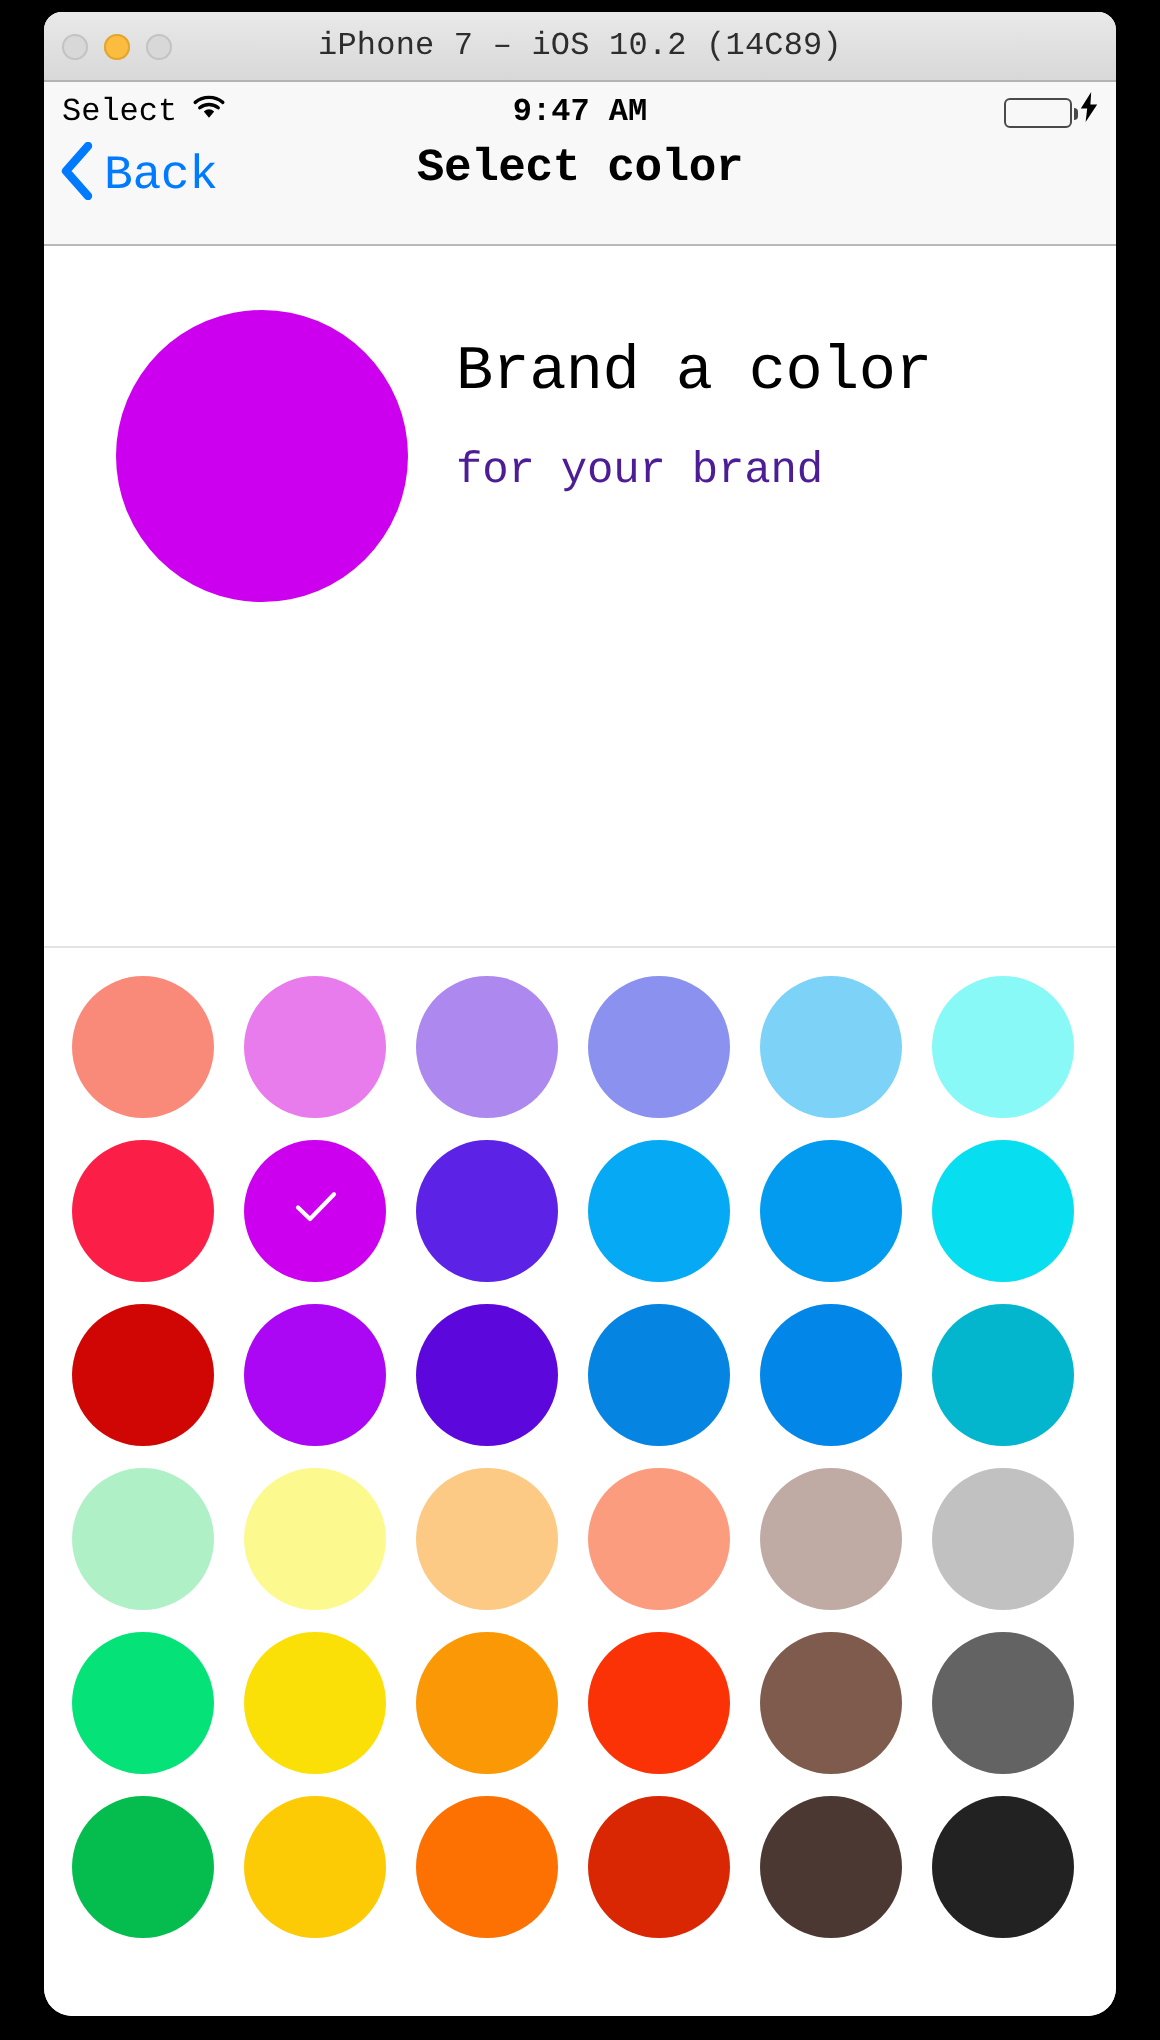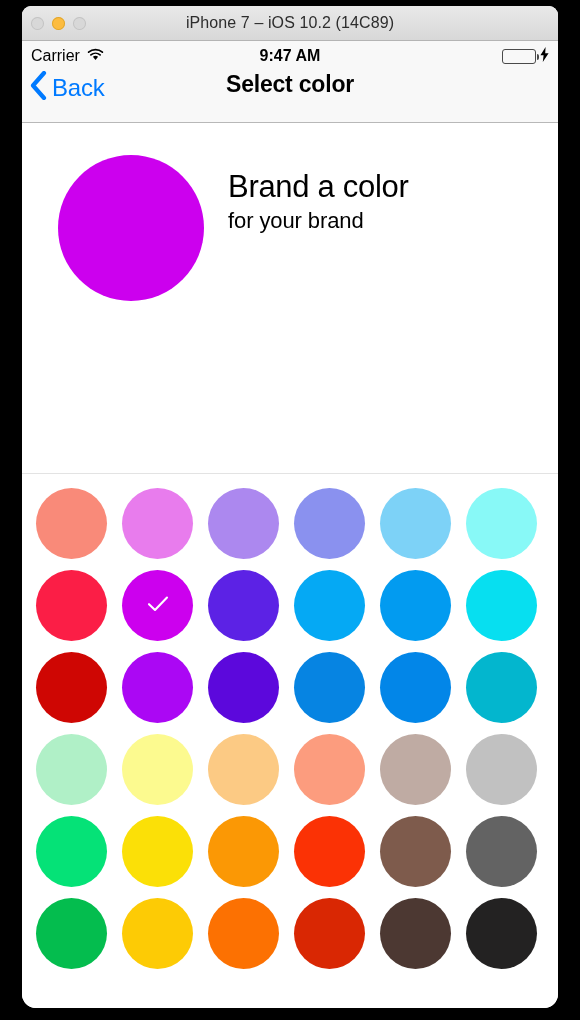--- a/index.html
+++ b/index.html
@@ -11,20 +11,21 @@
     overflow: hidden;
     font-family: "Liberation Sans", sans-serif;
     -webkit-font-smoothing: antialiased;
   }
 
   #screenshot {
     position: relative;
     width: 580px;
     height: 1020px;
     background: #000000;
+    font-family: Liberation Mono, monospace;
   }
 
   
   .sim-window {
     position: absolute;
     left: 22px;
     top: 6px;
     width: 536px;
     height: 1002px;
     background: #ffffff;
@@ -196,24 +197,24 @@
     width: 300px;
   }
   .preview-title {
     font-size: 31px;
     color: #000000;
     line-height: 38px;
     letter-spacing: -0.3px;
   }
   .preview-subtitle {
     font-size: 22px;
-    color: #000000;
+    color: #4c1d95;
     line-height: 28px;
     letter-spacing: -0.1px;
-    margin-top: 1px;
+    margin-top: 16px;
   }
 
   
   .color-grid {
     position: relative;
     padding: 14px 14px 0 14px;
     box-sizing: border-box;
     background: #ffffff;
   }
   .grid-row {
@@ -250,21 +251,21 @@
         <span class="tl tl-min" style="background: rgb(252, 188, 64);"></span>
         <span class="tl tl-max" style="background: rgb(216, 216, 216);"></span>
       </div>
       <div class="window-title">iPhone 7 – iOS 10.2 (14C89)</div>
     </div>
 
     <div class="device-screen">
 
       <div class="status-bar">
         <div class="status-left">
-          <span class="carrier-label">Carrier</span>
+          <span class="carrier-label">Select</span>
           <span class="wifi-icon">
             <svg width="17" height="13" viewBox="0 0 17 13">
               <path d="M8.5 11.9 L5.9 8.7 A4.2 4.2 0 0 1 11.1 8.7 Z" fill="#000"></path>
               <path d="M3.9 6.9 A7.2 7.2 0 0 1 13.1 6.9" stroke="#000" stroke-width="1.7" fill="none" stroke-linecap="round"></path>
               <path d="M1.6 4.2 A10.7 10.7 0 0 1 15.4 4.2" stroke="#000" stroke-width="1.7" fill="none" stroke-linecap="round"></path>
             </svg>
           </span>
         </div>
 
         <div class="status-center">9:47 AM</div>

